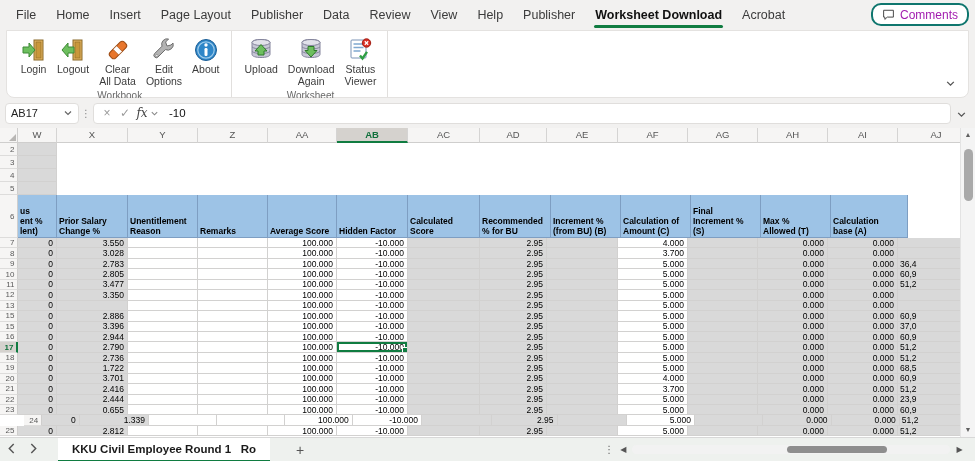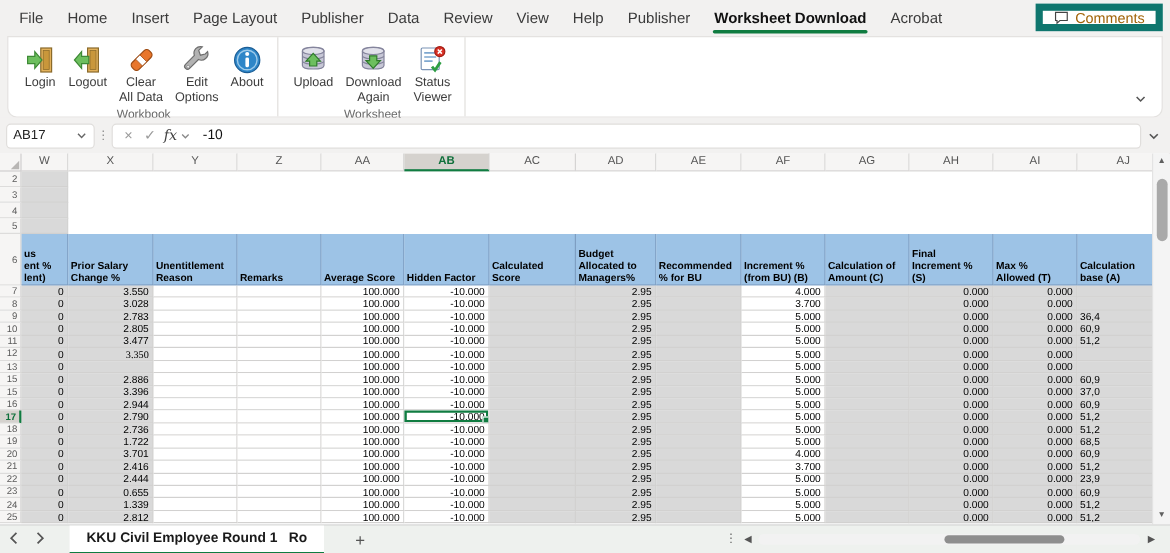--- a/index.html
+++ b/index.html
@@ -10,21 +10,21 @@
   
   .tabstrip { position:absolute; left:0; top:0; width:975px; height:30px;
     background:#F2F1F0; display:flex; align-items:center; }
   .tab { position:relative; height:30px; line-height:30px; padding:0 10px;
     font-size:12.5px; color:#3b3b3b; cursor:default; white-space:nowrap; }
   .tab.active { font-weight:bold; color:#111; }
   .tab.active::after { content:""; position:absolute; left:9px; right:9px;
     bottom:2px; height:3px; border-radius:2px; background:#107C41; }
   .strip-right { position:absolute; right:6px; top:3px; display:flex; gap:6px; align-items:center; }
   .btn-comments { display:flex; align-items:center; gap:5px; height:23px; padding:0 9px;
-    background:#fff; border:6px solid #0f766e; border-radius:0; font-size:12px; color:#a16207; }
+    background:#fff; border:2px solid #0f766e; border-radius:10px; font-size:12px; color:#a21caf; }
   .btn-share { display:flex; align-items:center; gap:5px; height:23px; padding:0 9px;
     background:#107C41; border-radius:4px; font-size:12px; color:#fff; font-weight:bold; }
 
   
   .ribbon-card { position:absolute; left:6px; top:30px; width:963px; height:68px;
     background:#fff; border:1px solid #E4E2E0; border-radius:0 0 8px 8px; display:flex; }
   .rgroup { display:flex; flex-direction:column; padding:3px 6px 1px 8px;
     border-right:1px solid #E1DFDD; }
   .rbuttons { display:flex; flex:1; }
   .rbtn { display:flex; flex-direction:column; align-items:center; padding:2px 5px;
@@ -363,23 +363,20 @@
 lent)</div>
         <div class="hcell" style="width: 71px;">Prior Salary
 Change %</div>
         <div class="hcell" style="width: 70px;">Unentitlement
 Reason</div>
         <div class="hcell" style="width: 70px;">Remarks</div>
         <div class="hcell" style="width: 69px;">Average Score</div>
         <div class="hcell" style="width: 71px;">Hidden Factor</div>
         <div class="hcell" style="width: 72px;">Calculated
 Score</div>
-        <div class="hcell" style="width: 67px;">Budget
-Allocated to
-Managers%</div>
         <div class="hcell" style="width: 71px;">Recommended
 % for BU</div>
         <div class="hcell" style="width: 70px;">Increment %
 (from BU) (B)</div>
         <div class="hcell" style="width: 70px;">Calculation of
 Amount (C)</div>
         <div class="hcell" style="width: 70px;">Final
 Increment %
 (S)</div>
         <div class="hcell" style="width: 70px;">Max %
@@ -468,21 +465,21 @@
         <div class="cell gray" style="width: 71px;"></div>
         <div class="cell white" style="width: 70px;">5.000</div>
         <div class="cell gray" style="width: 70px;"></div>
         <div class="cell gray" style="width: 70px;">0.000</div>
         <div class="cell gray" style="width: 70px;">0.000</div>
         <div class="cell gray left" style="width: 77px;">51,2</div>
       </div>
       <div class="g-row" style="height: 10.45px;">
         <div class="rn">12</div>
         <div class="cell gray" style="width: 39px;">0</div>
-        <div class="cell gray" style="width: 71px; font-family: Liberation Serif, serif;">3.350</div>
+        <div class="cell gray" style="width: 71px;">3.350</div>
         <div class="cell white" style="width: 70px;"></div>
         <div class="cell white" style="width: 70px;"></div>
         <div class="cell white" style="width: 69px;">100.000</div>
         <div class="cell white" style="width: 71px;">-10.000</div>
         <div class="cell gray" style="width: 72px;"></div>
         <div class="cell gray" style="width: 67px;">2.95</div>
         <div class="cell gray" style="width: 71px;"></div>
         <div class="cell white" style="width: 70px;">5.000</div>
         <div class="cell gray" style="width: 70px;"></div>
         <div class="cell gray" style="width: 70px;">0.000</div>
@@ -669,21 +666,21 @@
         <div class="cell white" style="width: 71px;">-10.000</div>
         <div class="cell gray" style="width: 72px;"></div>
         <div class="cell gray" style="width: 67px;">2.95</div>
         <div class="cell gray" style="width: 71px;"></div>
         <div class="cell white" style="width: 70px;">5.000</div>
         <div class="cell gray" style="width: 70px;"></div>
         <div class="cell gray" style="width: 70px;">0.000</div>
         <div class="cell gray" style="width: 70px;">0.000</div>
         <div class="cell gray left" style="width: 77px;">60,9</div>
       </div>
-      <div class="g-row" style="height: 10.45px;">
+      <div class="g-row" style="height: 10.45px; padding-left: 24px;">
         <div class="rn">24</div>
         <div class="cell gray" style="width: 39px;">0</div>
         <div class="cell gray" style="width: 71px;">1.339</div>
         <div class="cell white" style="width: 70px;"></div>
         <div class="cell white" style="width: 70px;"></div>
         <div class="cell white" style="width: 69px;">100.000</div>
         <div class="cell white" style="width: 71px;">-10.000</div>
         <div class="cell gray" style="width: 72px;"></div>
         <div class="cell gray" style="width: 67px;">2.95</div>
         <div class="cell gray" style="width: 71px;"></div>

